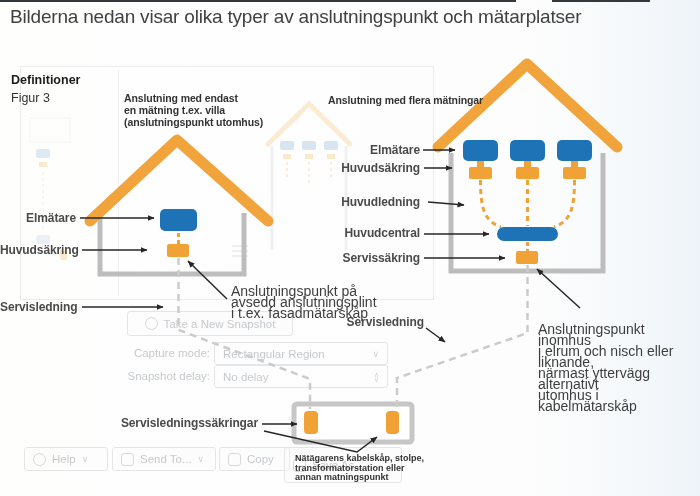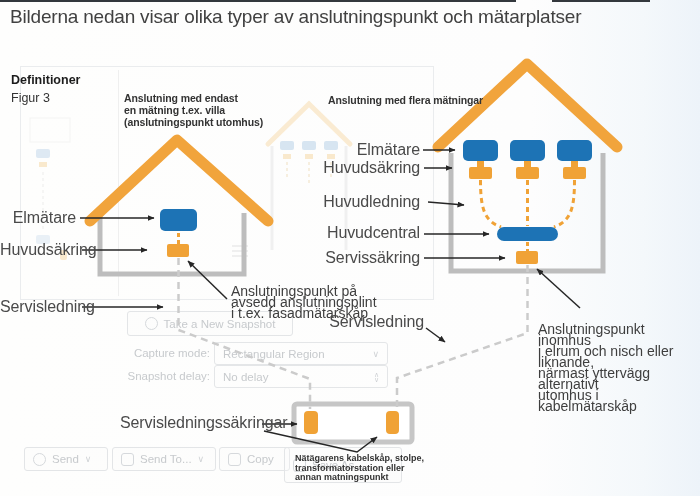--- a/index.html
+++ b/index.html
@@ -4,21 +4,21 @@
 <style>
   html,body{margin:0;padding:0;background:#fff;}
   #stage{position:relative;width:700px;height:496px;overflow:hidden;
          font-family:"Liberation Sans",sans-serif;
          background:linear-gradient(90deg,#fefefd 0%,#fdfdfd 76%,#f4f8fb 92%,#edf3f9 100%);}
   .abs{position:absolute;}
   .title{font-size:19px;color:#414141;letter-spacing:-0.2px;}
   .figno{font-size:12.5px;color:#333;}
   .figcap{font-size:12.5px;font-weight:bold;color:#1c1c1c;}
   .head{font-weight:bold;font-size:10.5px;color:#333;line-height:12px;white-space:pre-line;letter-spacing:-0.1px;}
-  .lbl{font-weight:normal;font-size:16px;color:#4a4a4a;line-height:12px;letter-spacing:-0.1px;}
+  .lbl{font-weight:bold;font-size:12px;color:#4a4a4a;line-height:12px;letter-spacing:-0.1px;}
   .r{text-align:right;}
   .ann{font-size:14px;color:#3e3e3e;line-height:11px;white-space:pre-line;}
   .annb{font-weight:bold;font-size:9px;color:#333;line-height:9.5px;white-space:pre-line;}
   svg{position:absolute;left:0;top:0;}
   
   .faded{color:#c7cacd;font-size:11.5px;}
   .fbtn{border:1px solid #e3e5e7;border-radius:3px;display:flex;align-items:center;gap:6px;padding:0 8px;box-sizing:border-box;background:rgba(252,252,252,0.25);}
   .fbox{border:1px solid #e4e6e8;border-radius:3px;display:flex;align-items:center;box-sizing:border-box;padding:0 8px;justify-content:space-between;}
   .ficon{width:11px;height:11px;border:1.5px solid #d6d9dc;border-radius:3px;flex:0 0 auto;}
   .ficon.round{border-radius:50%;}
@@ -52,21 +52,21 @@
   <div class="abs fbox faded" style="left:214px;top:365px;width:174px;height:23px;text-align:right;">
     <span>No delay</span>
     <span class="fspin">
       <span>∧</span>
       <span>∨</span>
     </span>
   </div>
 
   <div class="abs fbtn faded" style="left:24px;top:447px;width:84px;height:24px;">
     <span class="ficon round"></span>
-    <span>Send</span>
+    <span>Help</span>
     <span class="fchev">∨</span>
   </div>
   <div class="abs fbtn faded" style="left:112px;top:447px;width:104px;height:24px;">
     <span class="ficon"></span>
     <span>Send To...</span>
     <span class="fchev">∨</span>
   </div>
   <div class="abs fbtn faded" style="left:219px;top:447px;width:71px;height:24px;">
     <span class="ficon"></span>
     <span>Copy</span>

